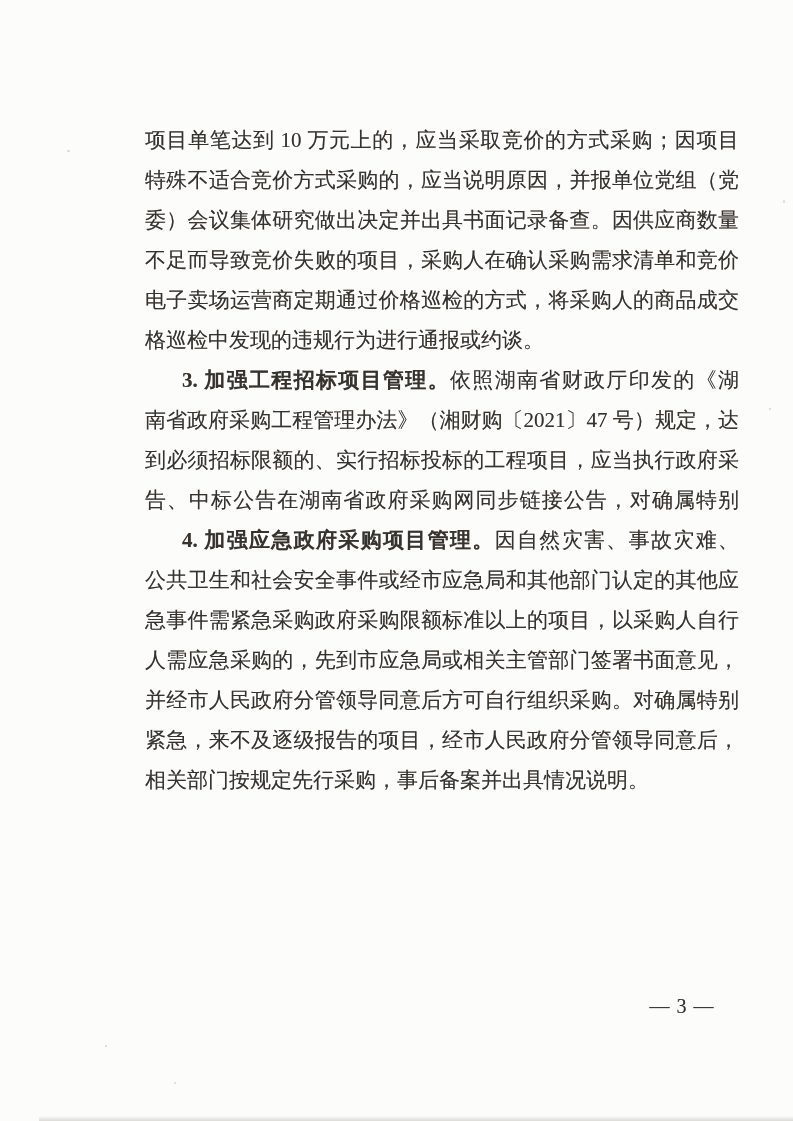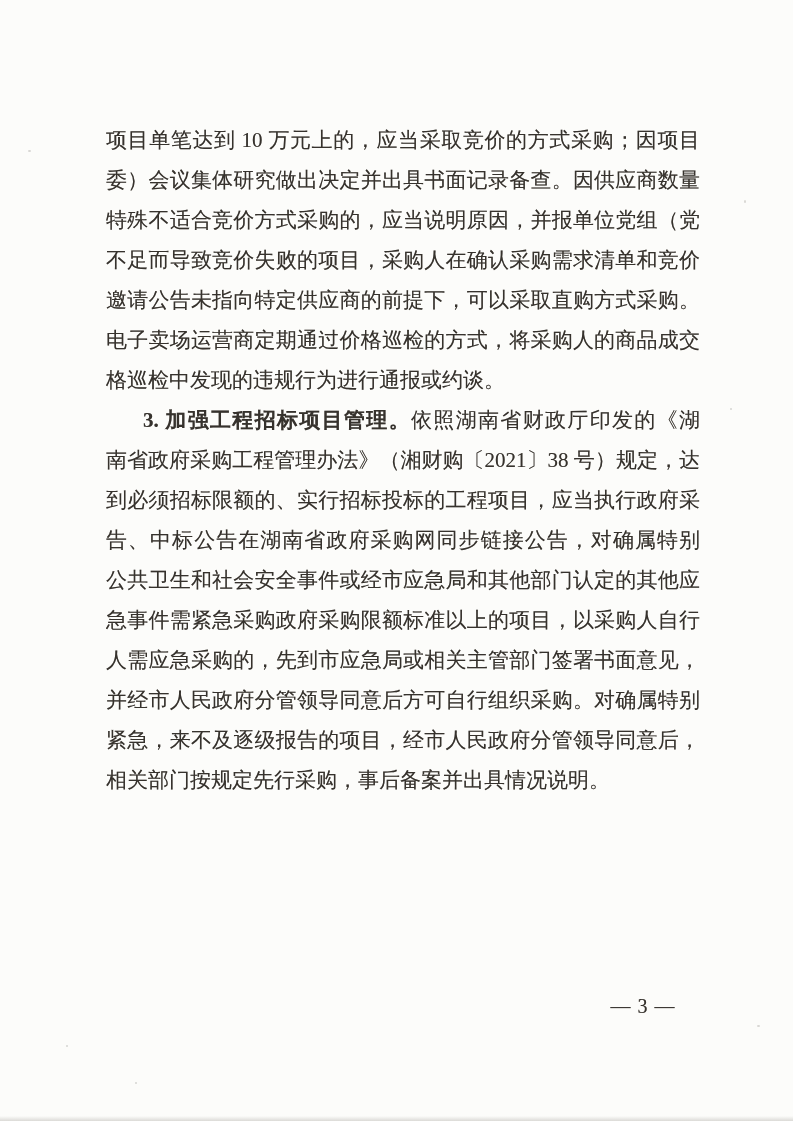--- a/index.html
+++ b/index.html
@@ -7,20 +7,21 @@
     width: 793px;
     height: 1121px;
     position: relative;
     overflow: hidden;
     background: #fcfcfa;
     font-family: "Liberation Serif", "DejaVu Serif", serif;
   }
   .page {
     position: absolute;
     inset: 0;
+    margin-left: 39px;
   }
   .text-block {
     position: absolute;
     left: 106px;
     top: 120px;
     width: 594px;
     font-size: 21px;
     color: #36322d;
     text-shadow: 0 0 0.6px rgba(70, 64, 58, 0.45);
   }
@@ -72,34 +73,34 @@
     background: linear-gradient(to top, rgba(158, 155, 148, 0.35), rgba(158, 155, 148, 0));
   }
 </style>
 </head>
 <body style="background: rgb(252, 252, 250);">
 
 <div class="page">
   <main class="text-block" style="color: rgb(54, 50, 45);">
       <div class="para">
         <div class="line">项目单笔达到 10 万元上的，应当采取竞价的方式采购；因项目</div>
+        <div class="line">特殊不适合竞价方式采购的，应当说明原因，并报单位党组（党</div>
         <div class="line">委）会议集体研究做出决定并出具书面记录备查。因供应商数量</div>
-        <div class="line">特殊不适合竞价方式采购的，应当说明原因，并报单位党组（党</div>
         <div class="line">不足而导致竞价失败的项目，采购人在确认采购需求清单和竞价</div>
-        <div class="line">邀请公告未指向特定供应商的前提下，可以采取直购方式采购。</div>
         <div class="line">电子卖场运营商定期通过价格巡检的方式，将采购人的商品成交</div>
         <div class="line last">格巡检中发现的违规行为进行通报或约谈。</div>
       </div>
       <div class="para">
         <div class="line indent"><span class="lead">3. 加强工程招标项目管理。</span><span>依照湖南省财政厅印发的《湖</span></div>
-        <div class="line">南省政府采购工程管理办法》（湘财购〔2021〕38 号）规定，达</div>
+        <div class="line">南省政府采购工程管理办法》（湘财购〔2021〕47 号）规定，达</div>
         <div class="line">到必须招标限额的、实行招标投标的工程项目，应当执行政府采</div>
         <div class="line">告、中标公告在湖南省政府采购网同步链接公告，对确属特别</div>
       </div>
       <div class="para">
+        <div class="line indent"><span class="lead">4. 加强应急政府采购项目管理。</span><span>因自然灾害、事故灾难、</span></div>
         <div class="line">公共卫生和社会安全事件或经市应急局和其他部门认定的其他应</div>
         <div class="line">急事件需紧急采购政府采购限额标准以上的项目，以采购人自行</div>
         <div class="line">人需应急采购的，先到市应急局或相关主管部门签署书面意见，</div>
         <div class="line">并经市人民政府分管领导同意后方可自行组织采购。对确属特别</div>
         <div class="line">紧急，来不及逐级报告的项目，经市人民政府分管领导同意后，</div>
         <div class="line last">相关部门按规定先行采购，事后备案并出具情况说明。</div>
       </div>
     </main>
   <div class="page-number" style="color: rgb(54, 50, 45);">— 3 —</div>
   <div class="speck s1"></div>

